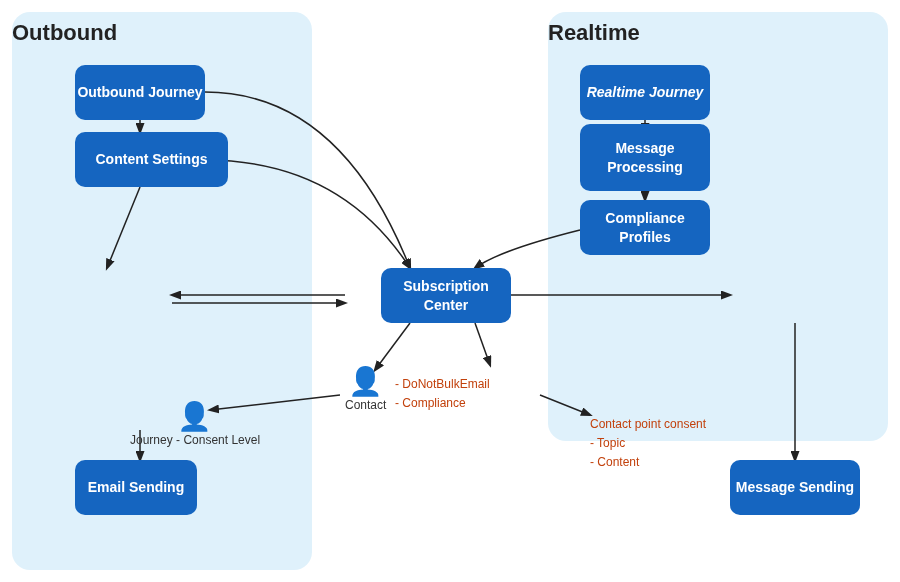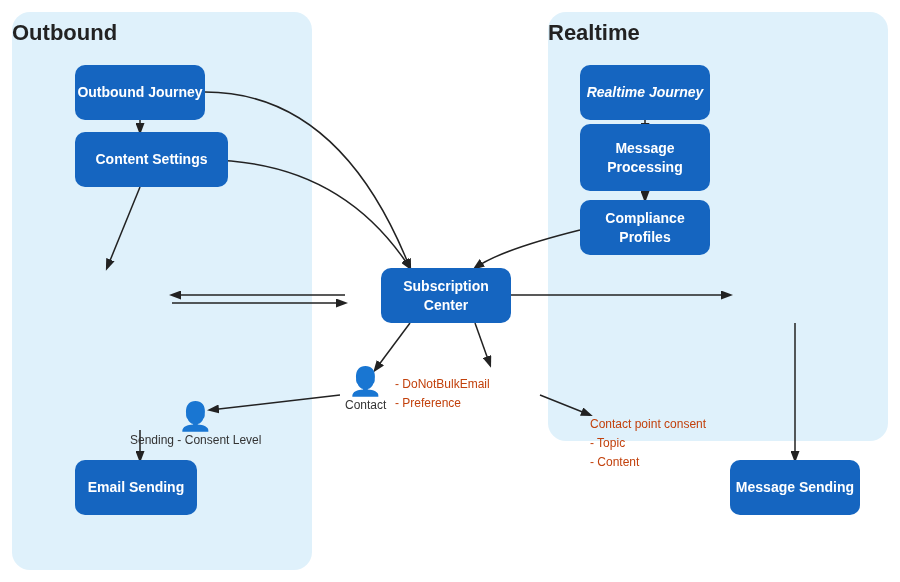--- a/index.html
+++ b/index.html
@@ -195,26 +195,26 @@
   <div class="box box-message-sending">Message
 Sending</div>
 
   <div class="contact-figure" style="left:345px; top:365px;">
     <span class="contact-icon">👤</span>
     <span>Contact</span>
   </div>
 
   <div class="label" style="left:395px; top:375px;">
     <span>- DoNotBulkEmail</span><br>
-    <span>- Preference</span>
+    <span>- Compliance</span>
   </div>
 
   <div class="contact-figure" style="left:130px; top:400px;">
     <span class="contact-icon">👤</span>
-    <span>Sending -</span>&nbsp;<span>Consent Level</span>
+    <span>Journey -</span>&nbsp;<span>Consent Level</span>
   </div>
 
   <div class="label" style="left:590px; top:415px;">
     <span>Contact point consent</span><br>
     <span>- Topic</span><br>
     <span>- Content</span>
   </div>
 
 </div>
 

